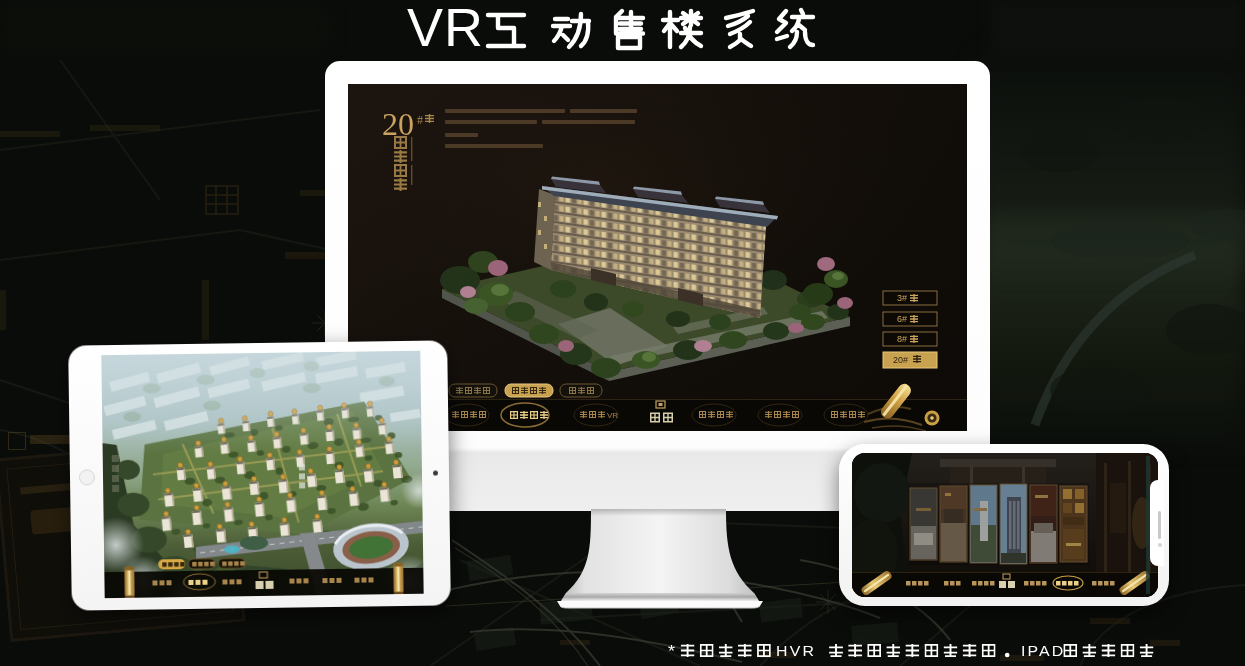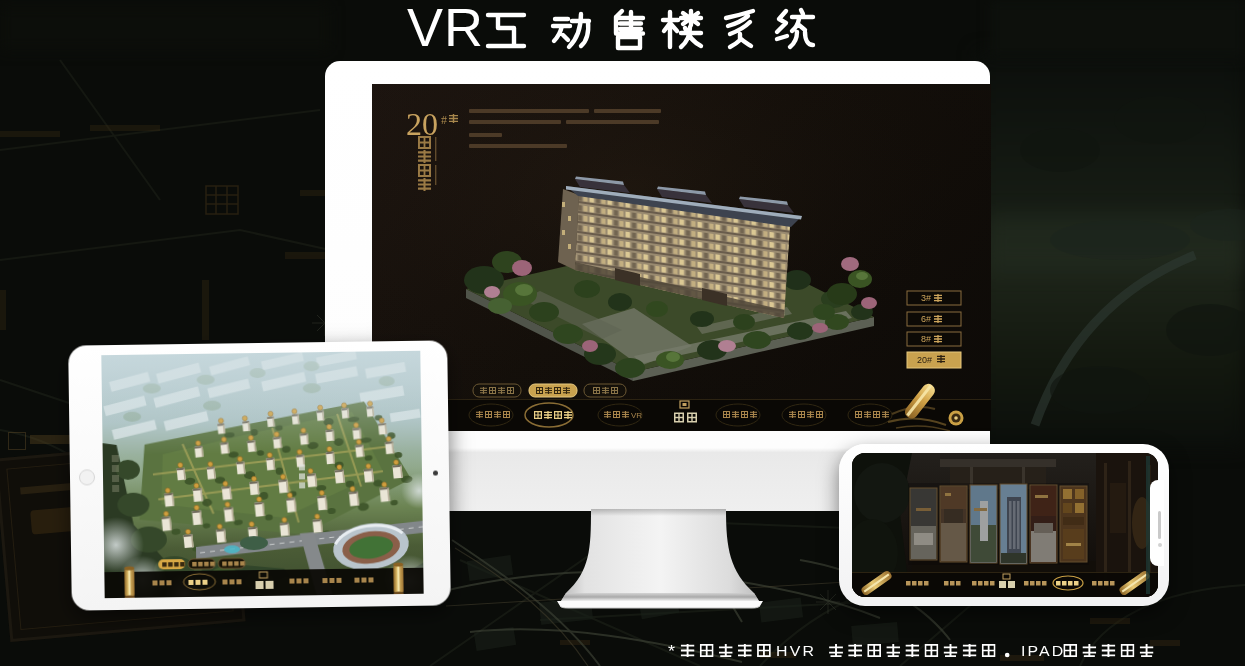--- a/index.html
+++ b/index.html
@@ -106,21 +106,21 @@
   <div class="abs" style="left:28px;top:52px;width:140px;height:24px;background:#463413;opacity:.45;border-radius:4px;"></div>
 </div>
 
 <div class="abs" style="left:8px;top:432px;width:110px;height:16px;opacity:.45;">
   <div class="abs" style="left:0;top:0;width:16px;height:16px;border:1.5px solid #5e4a28;"></div>
   <div class="abs" style="left:22px;top:3px;width:70px;height:9px;background:#51401f;"></div>
 </div>
 
 <div class="abs" id="monitor" style="left:325px;top:61px;width:665px;height:450px;background:linear-gradient(180deg,#ffffff 0%,#fdfdfd 86%,#e9e9e9 87%,#efefef 100%);border-radius:15px 15px 7px 7px;"></div>
 
-<div class="abs" id="mscreen" style="left:348px;top:84px;width:619px;height:347px;background:linear-gradient(135deg,#1d1510 0%,#140f0a 45%,#0d0a07 100%);overflow:hidden;margin-left:24px;">
+<div class="abs" id="mscreen" style="left:348px;top:84px;width:619px;height:347px;background:linear-gradient(135deg,#1d1510 0%,#140f0a 45%,#0d0a07 100%);overflow:hidden;">
 <svg width="619" height="347" viewBox="0 0 619 347" style="position:absolute;left:0;top:0;">
   <defs>
     <symbol id="h1" viewBox="0 0 10 10">
           <path d="M0,1h10v1.6h-10z M0,4.2h10v1.6h-10z M0,7.4h10v1.6h-10z M4.2,0h1.6v10h-1.6z"></path>
         </symbol>
     <symbol id="h2" viewBox="0 0 10 10">
           <path d="M0,0h10v1.5h-10z M0,8.5h10v1.5h-10z M0,0h1.5v10h-1.5z M8.5,0h1.5v10h-1.5z M4.3,1.5h1.4v7h-1.4z M1.5,4.3h7v1.4h-7z"></path>
         </symbol>
     <pattern id="win" patternUnits="userSpaceOnUse" width="18" height="10" patternTransform="skewY(8)">
       <rect x="0" y="8" width="18" height="2" fill="#5f5244"></rect>

